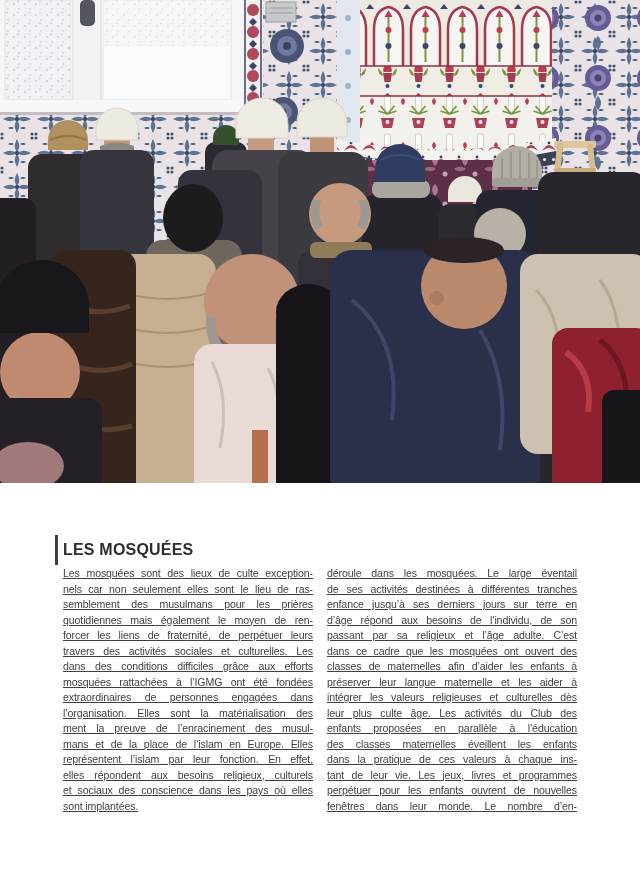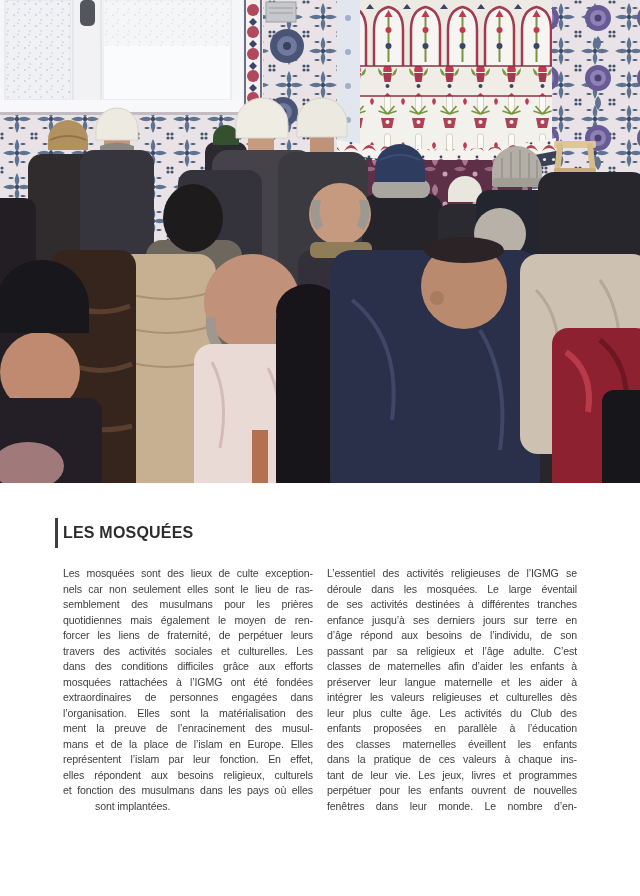--- a/index.html
+++ b/index.html
@@ -1,29 +1,29 @@
 <!DOCTYPE html>
 <html><head>
 <meta charset="utf-8">
 <style>
   html,body{margin:0;padding:0;background:#ffffff;}
   .page{
     position:relative;width:640px;height:896px;margin:0 auto;background:#ffffff;
     font-family:"Liberation Sans","DejaVu Sans",sans-serif;overflow:hidden;
   }
   .photo{position:absolute;left:0;top:0;width:640px;height:483px;display:block;}
-  .heading-row{position:absolute;left:55px;top:518px;display:flex;align-items:center;}
+  .heading-row{position:absolute;left:55px;top:535px;display:flex;align-items:center;}
   .heading-bar{width:3px;height:30px;background:#3f3f3f;margin-right:5px;}
   .page-title{
     font-size:16px;font-weight:bold;color:#2d2d2d;letter-spacing:0.2px;margin:0;
   }
   .columns{position:absolute;left:63px;top:566px;width:514px;display:flex;gap:14px;}
-  .col{width:250px;font-size:10.6px;line-height:15.5px;color:#3f3f3f;letter-spacing:-0.12px;}
+  .col{width:250px;font-size:10.6px;line-height:15.5px;color:#3f3f3f;letter-spacing:-0.12px;text-decoration:underline;}
   .text-line{text-align:justify;text-align-last:justify;white-space:nowrap;overflow:visible;}
-  .col-left .text-line:last-child{text-align-last:left;margin-left:32px;}
+  .col-left .text-line:last-child{text-align-last:left;}
 </style>
 </head>
 <body>
 
 <div class="page">
 
   <svg class="photo" viewBox="0 0 640 483" role="img" aria-label="Fidèles vus de dos en prière dans une mosquée : fenêtre à gauche, murs de faïence à motifs bleus et colonne ornée de tulipes, échelle en bois à droite">
     <defs>
       <pattern id="damask" width="34" height="34" patternUnits="userSpaceOnUse">
         <g fill="#5e7292">
@@ -324,30 +324,30 @@
         <div class="text-line">forcer les liens de fraternité, de perpétuer leurs</div>
         <div class="text-line">travers des activités sociales et culturelles. Les</div>
         <div class="text-line">dans des conditions difficiles grâce aux efforts</div>
         <div class="text-line">mosquées rattachées à l’IGMG ont été fondées</div>
         <div class="text-line">extraordinaires de personnes engagées dans</div>
         <div class="text-line">l’organisation. Elles sont la matérialisation des</div>
         <div class="text-line">ment la preuve de l’enracinement des musul-</div>
         <div class="text-line">mans et de la place de l’islam en Europe. Elles</div>
         <div class="text-line">représentent l’islam par leur fonction. En effet,</div>
         <div class="text-line">elles répondent aux besoins religieux, culturels</div>
-        <div class="text-line">et fonction des musulmans dans les pays où elles</div>
+        <div class="text-line">et sociaux des conscience dans les pays où elles</div>
         <div class="text-line">sont implantées.</div>
       </div>
     <div class="col col-right">
-        <div class="text-line">L’essentiel des activités religieuses de l’IGMG se</div>
         <div class="text-line">déroule dans les mosquées. Le large éventail</div>
         <div class="text-line">de ses activités destinées à différentes tranches</div>
         <div class="text-line">enfance jusqu’à ses derniers jours sur terre en</div>
         <div class="text-line">d’âge répond aux besoins de l’individu, de son</div>
         <div class="text-line">passant par sa religieux et l’âge adulte. C’est</div>
+        <div class="text-line">dans ce cadre que les mosquées ont ouvert des</div>
         <div class="text-line">classes de maternelles afin d’aider les enfants à</div>
         <div class="text-line">préserver leur langue maternelle et les aider à</div>
         <div class="text-line">intégrer les valeurs religieuses et culturelles dès</div>
         <div class="text-line">leur plus culte âge. Les activités du Club des</div>
         <div class="text-line">enfants proposées en parallèle à l’éducation</div>
         <div class="text-line">des classes maternelles éveillent les enfants</div>
         <div class="text-line">dans la pratique de ces valeurs à chaque ins-</div>
         <div class="text-line">tant de leur vie. Les jeux, livres et programmes</div>
         <div class="text-line">perpétuer pour les enfants ouvrent de nouvelles</div>
         <div class="text-line">fenêtres dans leur monde. Le nombre d’en-</div>

